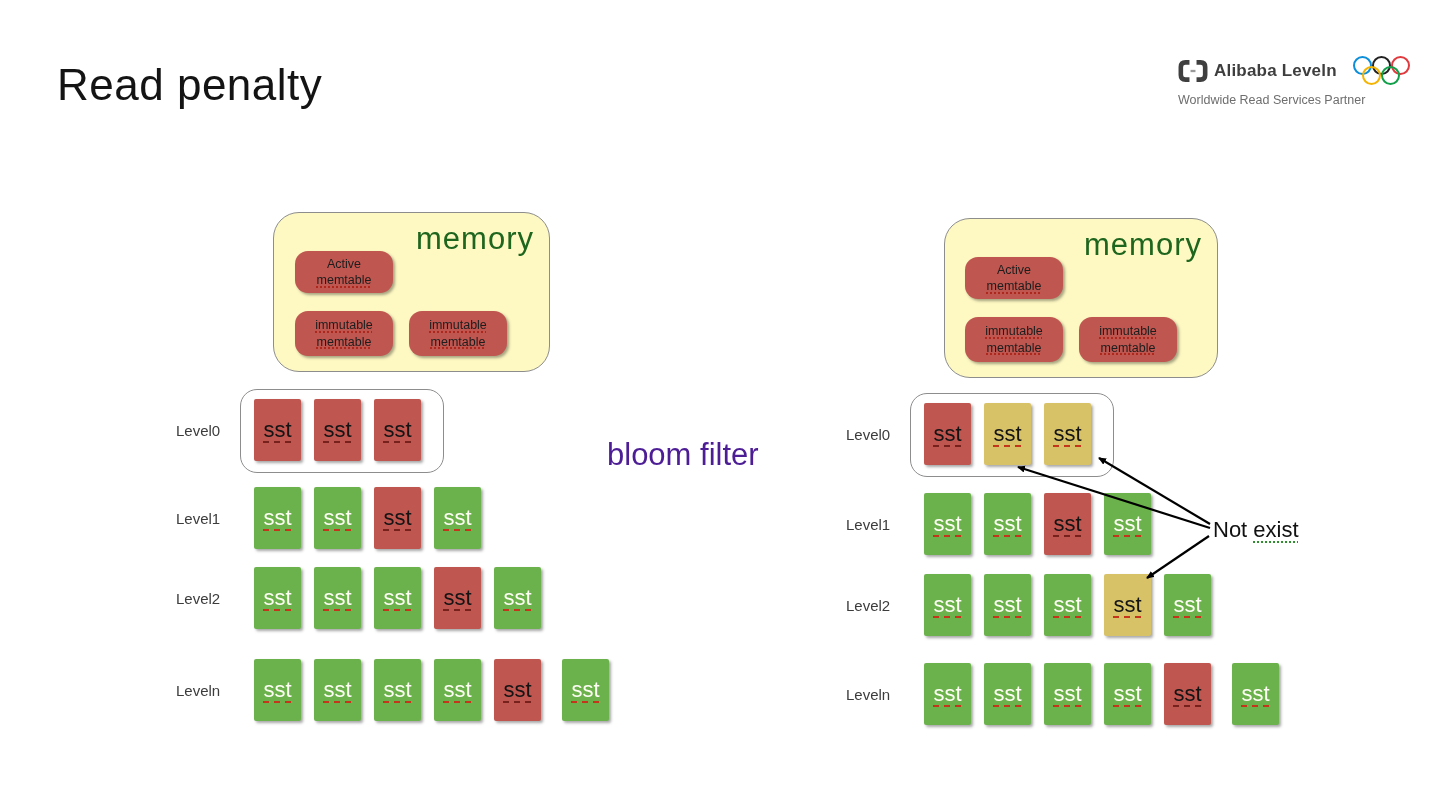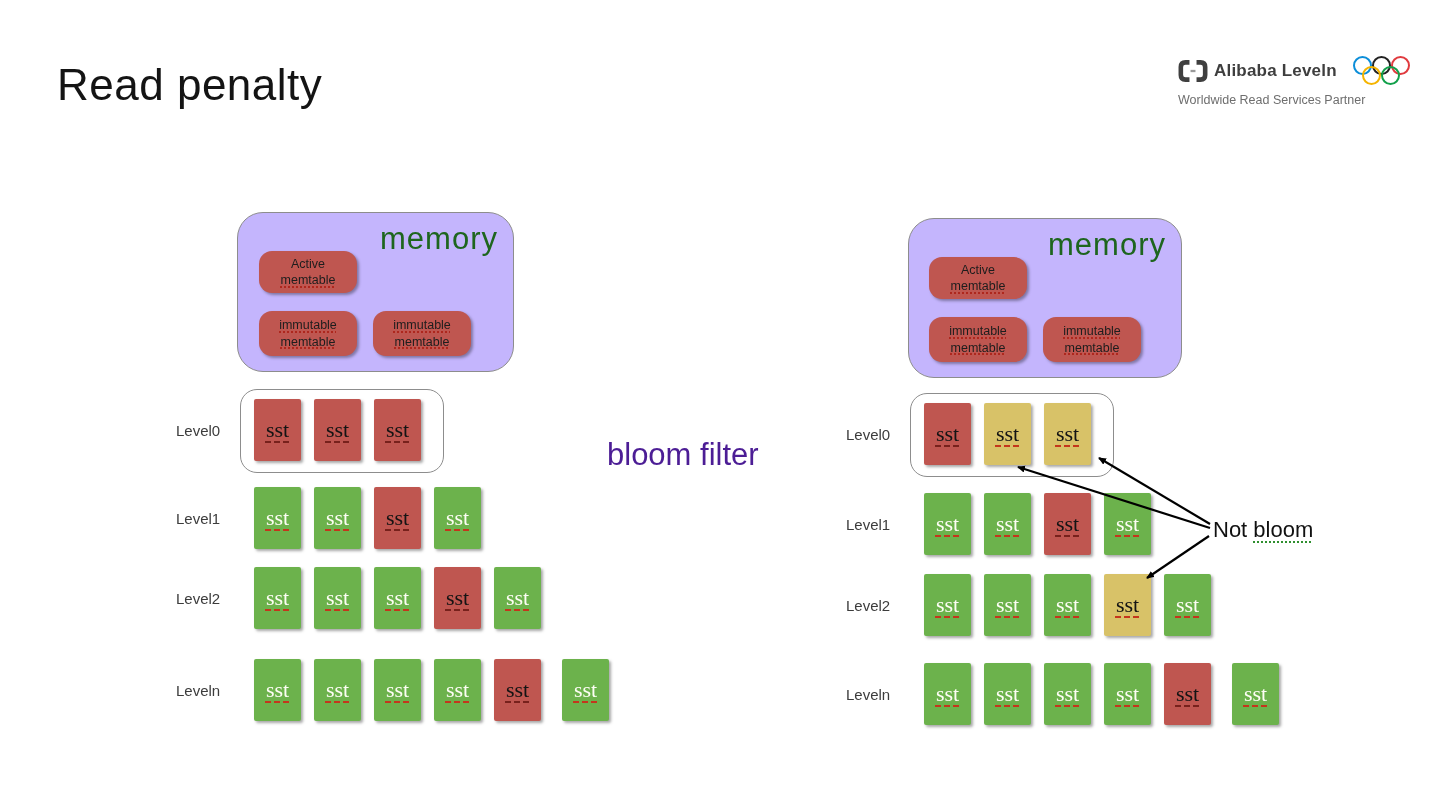--- a/index.html
+++ b/index.html
@@ -25,21 +25,21 @@
   .ring.r2{left:38px;top:2px;}
   .ring.r3{left:9px;top:12px;}
   .ring.r4{left:28px;top:12px;}
   .logo-tagline{margin-top:3px;font-size:12.5px;color:#6e6e6e;white-space:nowrap;}
   
   .center-label{position:absolute;left:607px;top:424px;font-size:31px;color:#4c1d95;margin-top:13px;}
   .not-exist{position:absolute;left:1213px;top:517px;font-size:22px;color:#111;white-space:nowrap;}
   
   .diagram{position:absolute;inset:0;pointer-events:none;}
   .memory-box{
-    position:absolute;border:1.5px solid #8d8d8d;border-radius:26px;background:#c4b5fd;
+    position:absolute;border:1.5px solid #8d8d8d;border-radius:26px;background:#fef9c3;margin-left:36px;
   }
   .memory-title{
     position:absolute;top:8px;right:15px;font-size:31px;color:var(--c-memory,#1e651e);letter-spacing:1px;
   }
   .memtable{
     position:absolute;width:98px;border-radius:13px;background:var(--c-red,#bf5650);
     box-shadow:2px 2px 3px rgba(0,0,0,.35);
     display:flex;flex-direction:column;align-items:center;justify-content:center;
     font-size:12.5px;color:#1d1d1d;line-height:1.3;text-align:center;
   }
@@ -50,21 +50,21 @@
     position:absolute;width:202px;height:82px;border:1.5px solid #8d8d8d;border-radius:17px;background:#fff;
   }
   .sst{
     position:absolute;width:47px;height:62px;border-radius:2px;
     box-shadow:2px 2px 3px rgba(0,0,0,.35);
     display:flex;align-items:center;justify-content:center;font-size:22px;
   }
   .sst.red{background:var(--c-red,#bf5650);color:#141414;}
   .sst.green{background:var(--c-green,#6cb24c);color:#fdfdf4;}
   .sst.yellow{background:var(--c-yellow,#d8c268);color:#141414;}
-  .sst .sst-text{text-decoration:underline dashed #c4361c 2px;text-underline-offset:4px;font-family:Liberation Serif, serif;}
+  .sst .sst-text{text-decoration:underline dashed #c4361c 2px;text-underline-offset:4px;}
   .sst.red .sst-text{text-decoration-color:#77211c;}
   .arrow-layer{position:absolute;inset:0;pointer-events:none;}
 </style>
 </head>
 <body>
 
 <div class="stage" style="--c-red: #bf5650; --c-green: #6cb24c; --c-yellow: #d8c268; --c-memory: #1e651e;">
 
   <h1 class="slide-title">Read penalty</h1>
 
@@ -243,21 +243,21 @@
         </div>
         <div class="sst red" style="left: 1164px; top: 663px;">
           <span class="sst-text">sst</span>
         </div>
         <div class="sst green" style="left: 1232px; top: 663px;">
           <span class="sst-text">sst</span>
         </div>
       </div>
   </section>
 
-  <div class="not-exist"><span>Not </span><span class="spell-green">bloom</span></div>
+  <div class="not-exist"><span>Not </span><span class="spell-green">exist</span></div>
 
   <svg class="arrow-layer" width="1440" height="810" viewBox="0 0 1440 810">
     <defs>
       <marker id="ah" markerWidth="9" markerHeight="8" refX="7" refY="3.5" orient="auto" markerUnits="userSpaceOnUse">
         <path d="M0,0 L8,3.5 L0,7 Z" fill="#000"></path>
       </marker>
     </defs>
     <line x1="1210" y1="528" x2="1018" y2="467" stroke="#000" stroke-width="2.2" marker-end="url(#ah)"></line>
     <line x1="1210" y1="524" x2="1099" y2="458" stroke="#000" stroke-width="2.2" marker-end="url(#ah)"></line>
     <line x1="1209" y1="536" x2="1147" y2="578" stroke="#000" stroke-width="2.2" marker-end="url(#ah)"></line>

